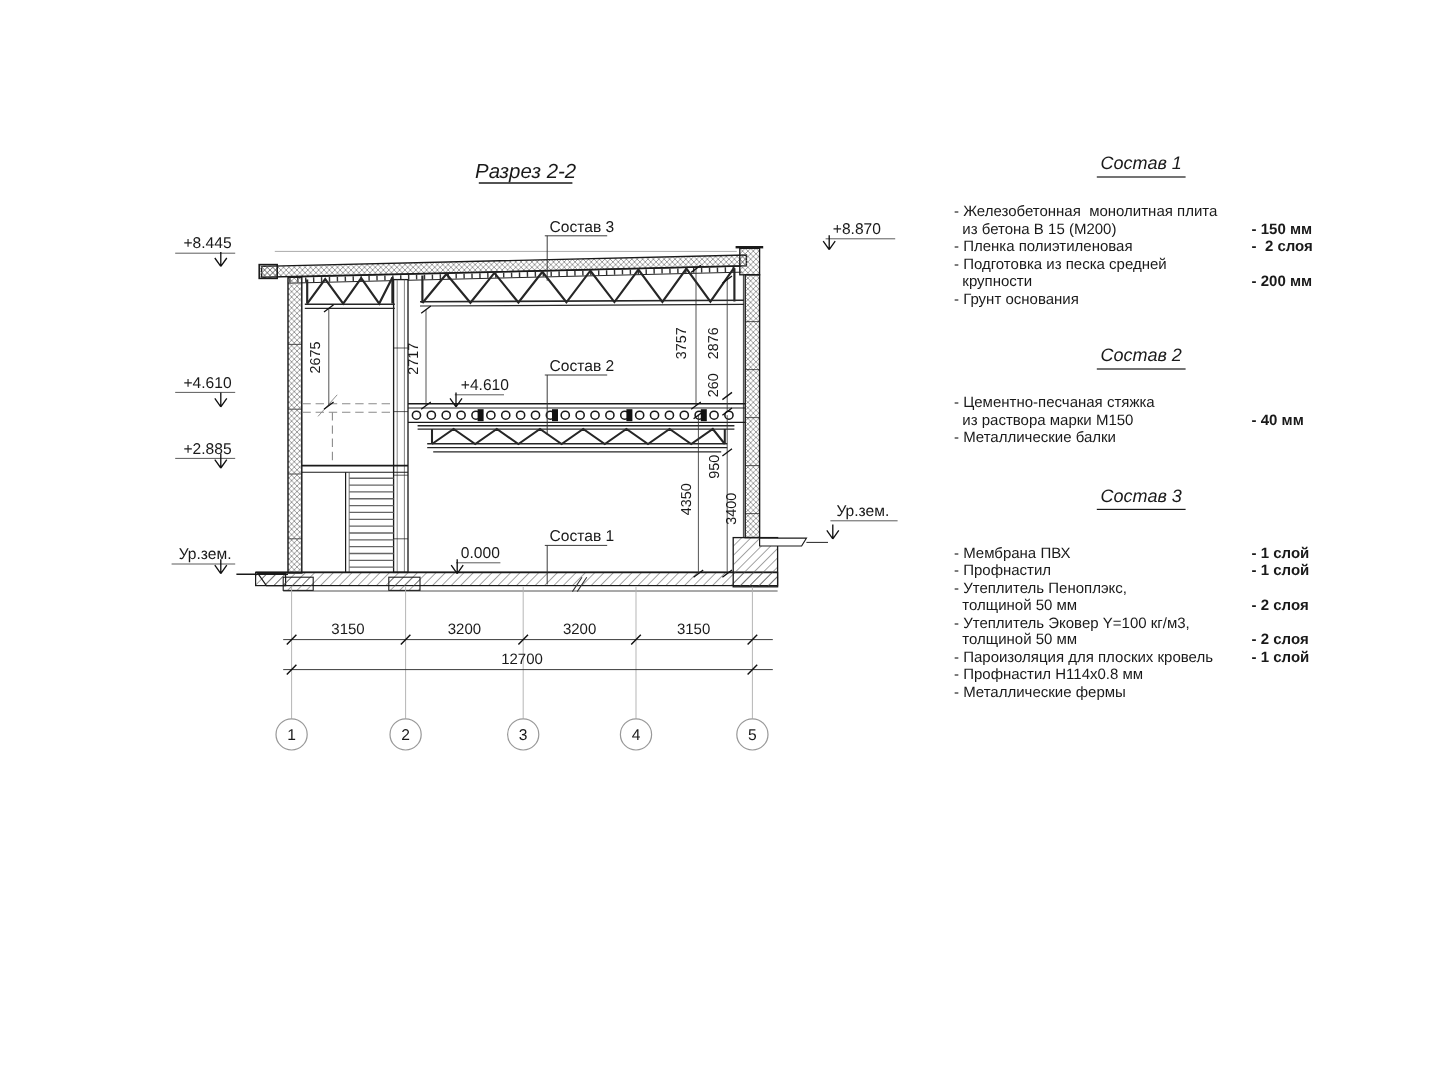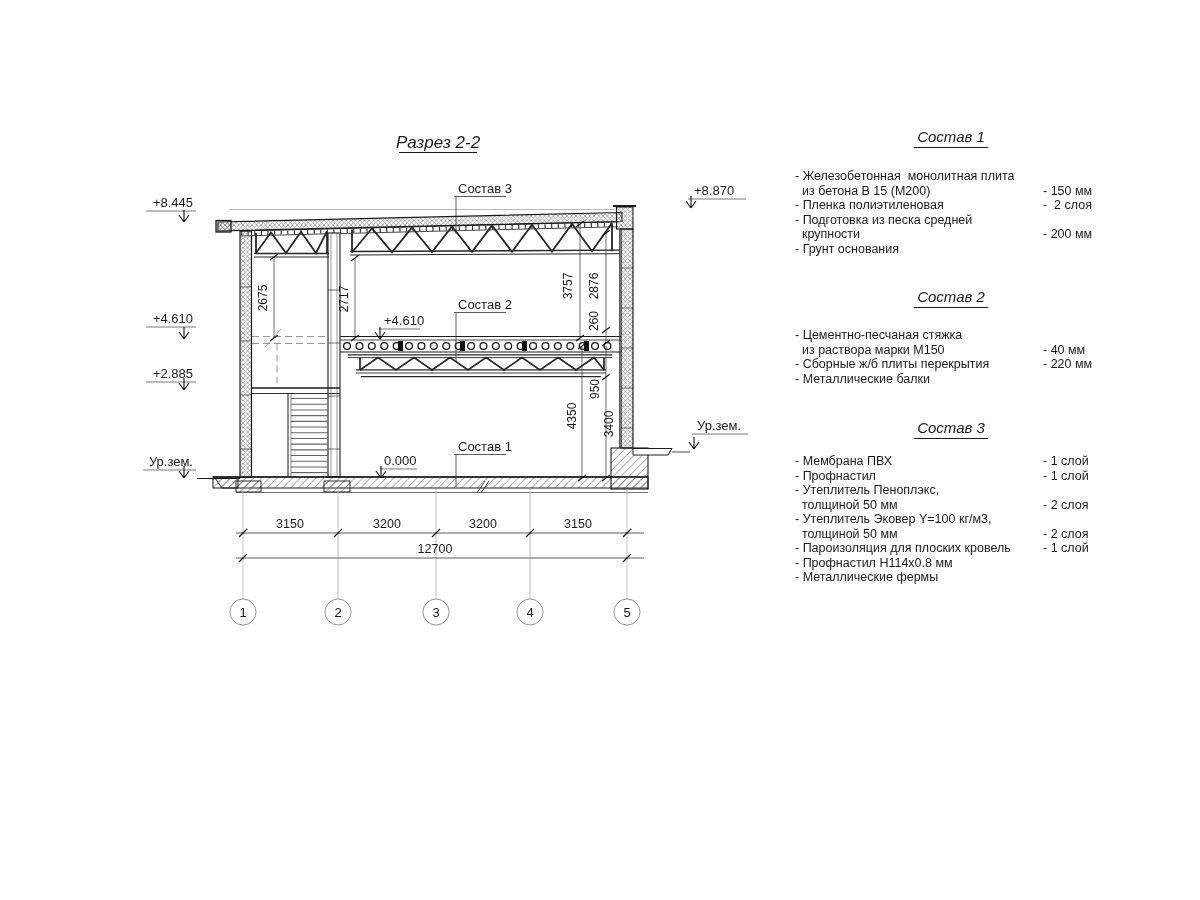--- a/index.html
+++ b/index.html
@@ -7,25 +7,25 @@
   .page { position:relative; width:1200px; height:660px; background:#ffffff; overflow:hidden; }
   .drawing-svg { position:absolute; left:0; top:0; }
   svg text { fill:#1a1a1a; font-family:"Liberation Sans", sans-serif; }
 
   .specs { position:absolute; left:795px; top:128px; width:312px; color:#1a1a1a; }
   .spec-title { text-align:center; font-size:15px; font-style:italic; }
   .spec-title span { border-bottom:1.2px solid #1a1a1a; padding:0 3px 2px; }
   .spec-list { margin-top:24px; }
   .spec-line { display:flex; justify-content:space-between; font-size:12.5px; line-height:14.5px; }
   .sl-text { white-space:pre; }
-  .sl-val  { width:64px; white-space:pre; flex-shrink:0; }
+  .sl-val  { width:64px; white-space:pre; flex-shrink:0;font-weight:bold; }
   .gap-b2 .spec-title { margin-top:32px; }
   .gap-b2 .spec-list  { margin-top:23px; }
   .gap-b3 .spec-title { margin-top:33px; }
-  .gap-b3 .spec-list  { margin-top:18px; }
+  .gap-b3 .spec-list  { margin-top:32px; }
 </style>
 </head>
 <body>
 
 <div class="page">
 
 <svg class="drawing-svg" width="780" height="660" viewBox="0 0 780 660">
   <defs>
     <pattern id="xh" width="4.5" height="4.5" patternUnits="userSpaceOnUse">
       <path d="M0,0 L4.5,4.5 M4.5,0 L0,4.5" stroke="#777" stroke-width="0.6"></path>
@@ -270,24 +270,20 @@
     <div class="spec-list">
       <div class="spec-line">
             <span class="sl-text">- Цементно-песчаная стяжка</span>
             <span class="sl-val"></span>
           </div>
       <div class="spec-line">
             <span class="sl-text">  из раствора марки М150</span>
             <span class="sl-val">- 40 мм</span>
           </div>
       <div class="spec-line">
-            <span class="sl-text">- Сборные ж/б плиты перекрытия</span>
-            <span class="sl-val">- 220 мм</span>
-          </div>
-      <div class="spec-line">
             <span class="sl-text">- Металлические балки</span>
             <span class="sl-val"></span>
           </div>
     </div>
   </div>
 
   <div class="spec-block gap-b3">
     <div class="spec-title"><span>Состав 3</span></div>
     <div class="spec-list">
       <div class="spec-line">

